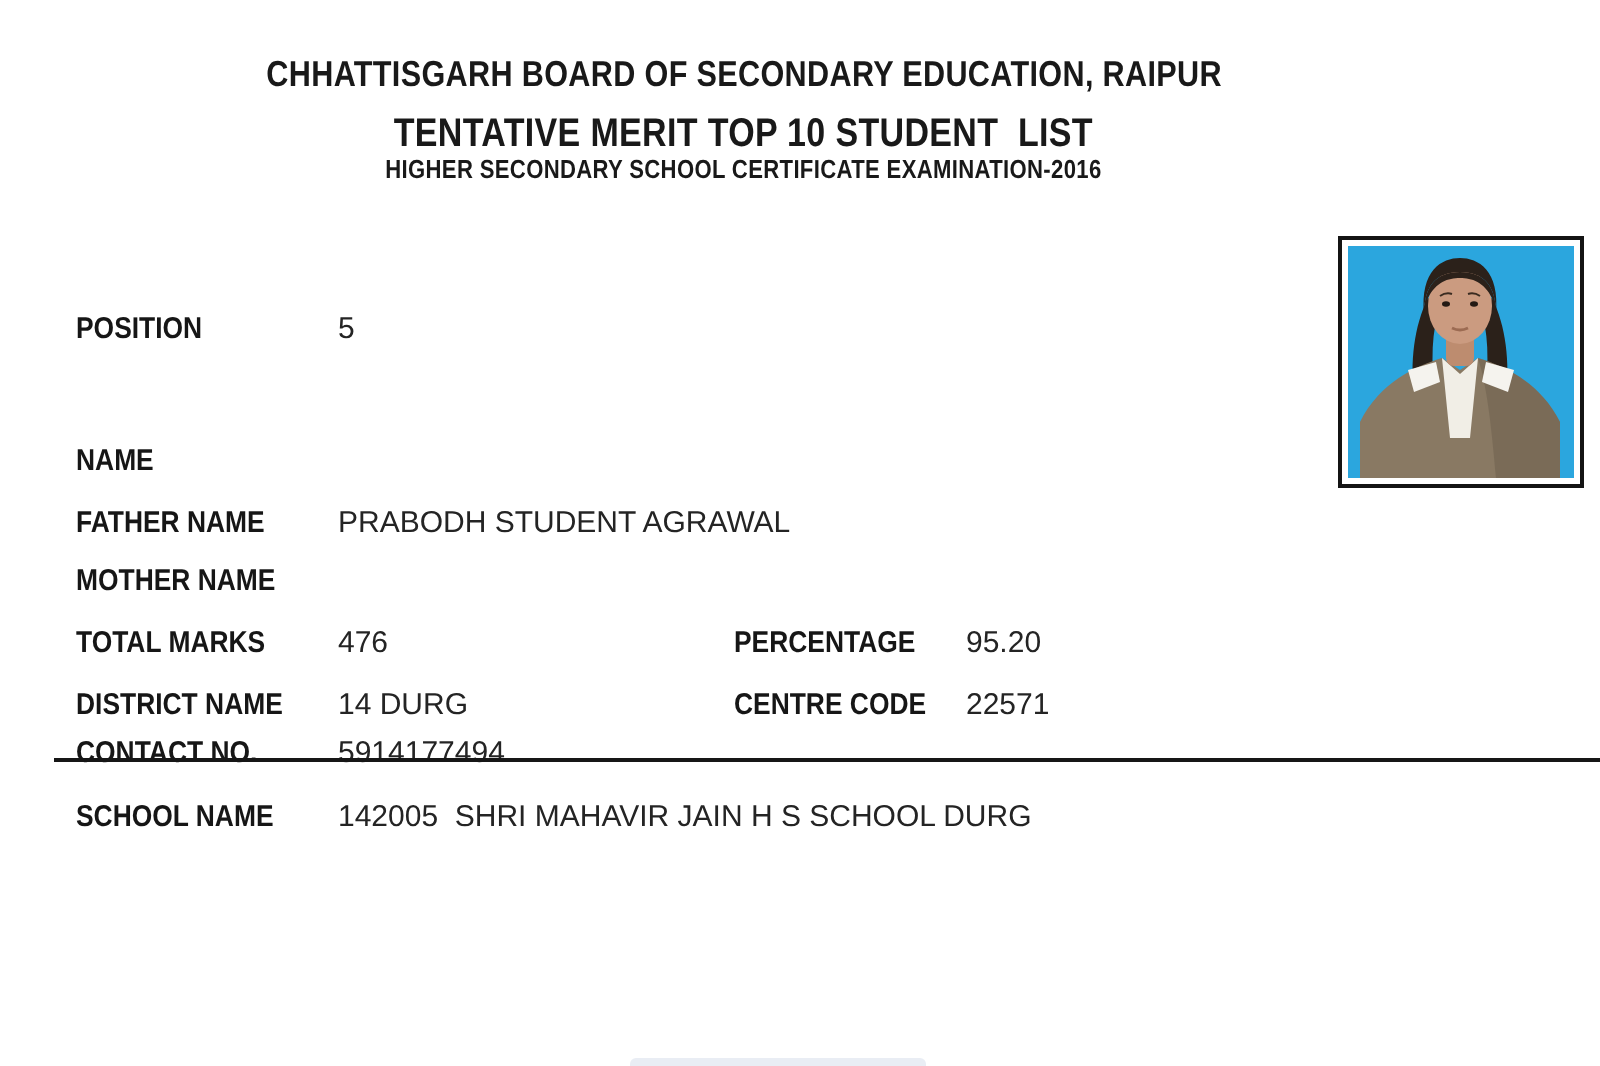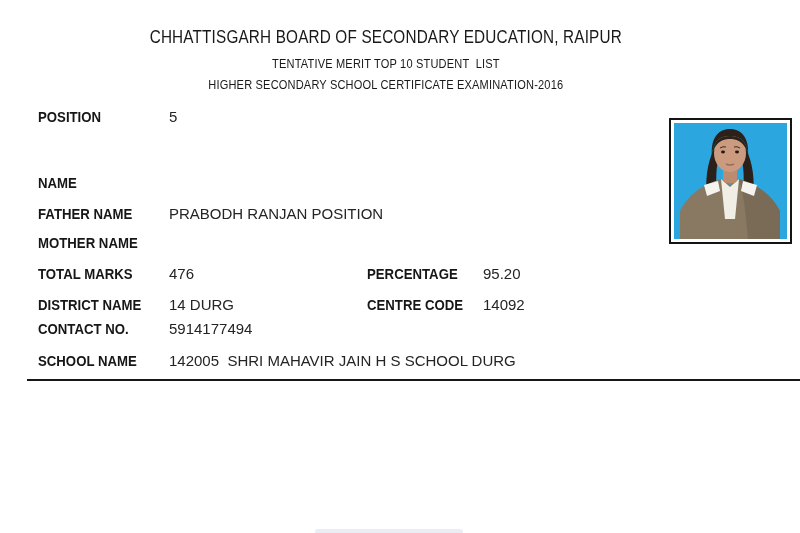--- a/index.html
+++ b/index.html
@@ -7,38 +7,38 @@
     position: relative;
     width: 800px;
     height: 533px;
     background: #ffffff;
     font-family: "Liberation Sans", sans-serif;
     color: #1d1d1d;
     overflow: hidden;
   }
   .hdr {
     position: absolute;
-    left: 14px;
+    left: 0;
     width: 744px;
     text-align: center;
-    font-weight: normal;
+    font-weight: bold;
     white-space: pre;
     color: #191919;
   }
   .hdr > span {
     display: inline-block;
     transform: scaleX(0.85);
     transform-origin: 50% 50%;
     letter-spacing: 0.2px;
   }
   .hdr-1 { top: 27px; font-size: 18px; }
-  .hdr-2 { top: 56px; font-size: 13px; }
+  .hdr-2 { top: 56px; font-size: 20px; }
   .hdr-3 { top: 77px; font-size: 13px; }
 
-  .row { position: absolute; left: 0; width: 800px; height: 17px; font-size: 15px; line-height: 17px; }
+  .row { position: absolute; left: 0; width: 800px; height: 17px; font-size: 15px; line-height: 17px; margin-top: 48px; }
   .lbl {
     position: absolute;
     font-weight: bold;
     white-space: pre;
     transform: scaleX(0.88);
     transform-origin: 0 50%;
     color: #161616;
   }
   .val { position: absolute; white-space: pre; color: #242424; }
   .lbl-1 { left: 38px; }
@@ -122,39 +122,39 @@
     <span class="val val-1">5</span>
   </div>
 
 
   <div class="row" style="top:174px">
     <span class="lbl lbl-1">NAME</span>
   </div>
 
   <div class="row" style="top:205px">
     <span class="lbl lbl-1">FATHER NAME</span>
-    <span class="val val-1">PRABODH RANJAN POSITION</span>
+    <span class="val val-1">PRABODH STUDENT AGRAWAL</span>
   </div>
 
   <div class="row" style="top:234px">
     <span class="lbl lbl-1">MOTHER NAME</span>
   </div>
 
   <div class="row" style="top:265px">
     <span class="lbl lbl-1">TOTAL MARKS</span>
     <span class="val val-1">476</span>
     <span class="lbl lbl-2">PERCENTAGE</span>
     <span class="val val-2">95.20</span>
   </div>
 
   <div class="row" style="top:296px">
     <span class="lbl lbl-1">DISTRICT NAME</span>
     <span class="val val-1">14 DURG</span>
     <span class="lbl lbl-2">CENTRE CODE</span>
-    <span class="val val-2">14092</span>
+    <span class="val val-2">22571</span>
   </div>
 
   <div class="row" style="top:320px">
     <span class="lbl lbl-1">CONTACT NO.</span>
     <span class="val val-1">5914177494</span>
   </div>
 
   <div class="row" style="top:352px">
     <span class="lbl lbl-1">SCHOOL NAME</span>
     <span class="val val-1">142005  SHRI MAHAVIR JAIN H S SCHOOL DURG</span>

